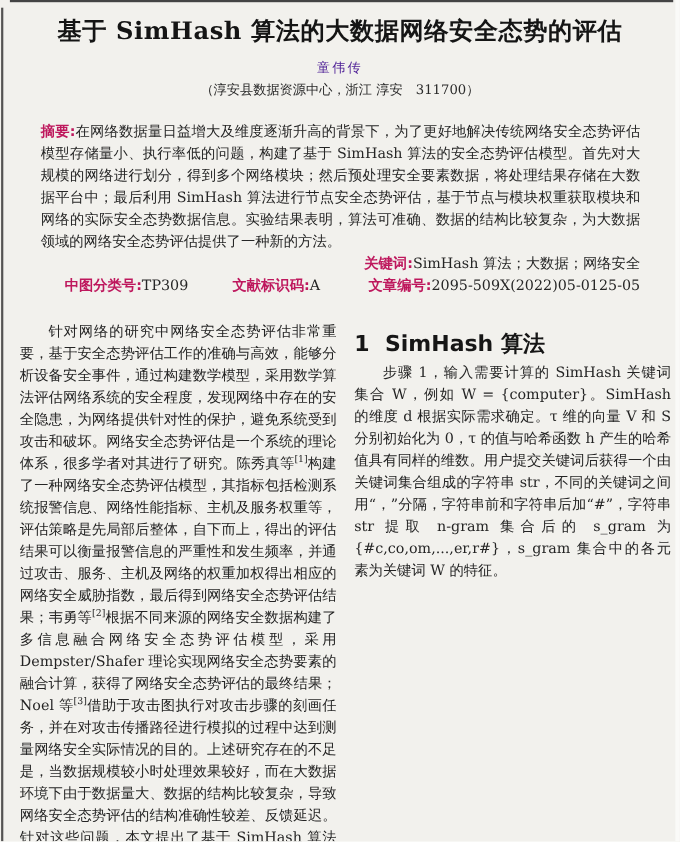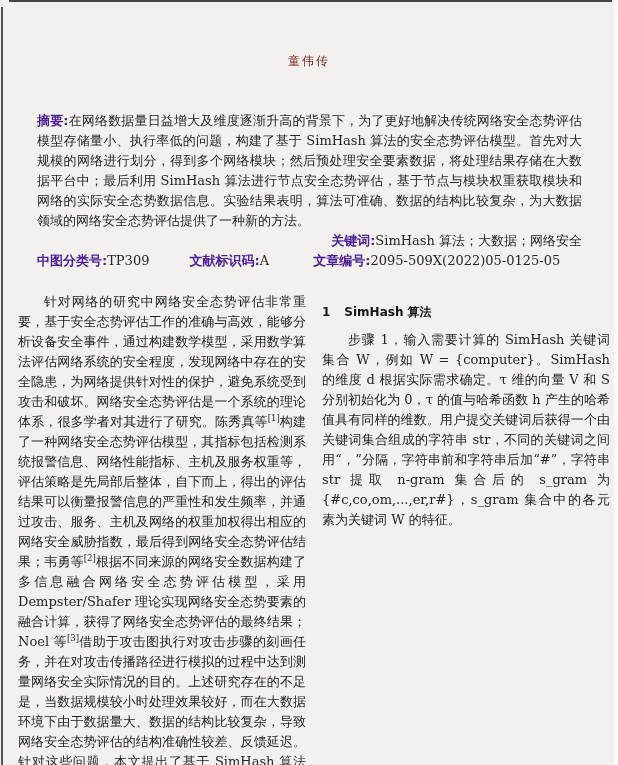--- a/index.html
+++ b/index.html
@@ -16,68 +16,70 @@
   .edge-left{position:absolute;top:7px;bottom:0;left:1px;width:2px;background:#2c2c2c;opacity:.8;}
   .edge-right{position:absolute;top:0;bottom:0;right:0;width:4px;background:#fafaf8;}
 
   .title{
     position:absolute;top:13px;left:10px;right:10px;
     text-align:center;font-size:22px;font-weight:bold;color:#151515;
     letter-spacing:.5px;line-height:30px;
   }
   .author{
     position:absolute;top:53px;left:0;right:0;
-    text-align:center;font-size:12px;color:#7f1d1d;letter-spacing:2px;
+    text-align:center;font-size:12px;color:#4c1d95;letter-spacing:2px;
   }
   .affiliation{
     position:absolute;top:73px;left:0;right:0;
     text-align:center;font-size:12px;color:#2a2a2a;
   }
 
   .meta{
     position:absolute;left:37px;width:545px;top:111px;
     font-size:13px;line-height:20px;text-align:justify;color:#262626;
   }
   .label{
     font-family:"DejaVu Sans","Liberation Sans",sans-serif;
-    font-weight:bold;color:#4c1d95;
+    font-weight:bold;color:#be185d;
   }
   .meta p{margin:0;}
   .kw-line{margin-top:4px;text-align:right;}
-  .clc-line{margin-top:2px;text-align:left;}
+  .clc-line{margin-top:2px;text-align:right;}
   .clc-group{white-space:nowrap;}
   .clc-gap1{margin-left:36px;}
   .clc-gap2{margin-left:40px;}
 
   .col{
     position:absolute;top:292px;height:473px;overflow:hidden;
     font-size:13px;line-height:20px;text-align:justify;color:#242424;
   }
   .col-left{left:18px;width:288px;}
   .col-right{left:322px;width:288px;}
   .col p{margin:0;text-indent:2em;}
   .col p.noindent{text-indent:0;}
   sup.ref{font-size:8.5px;line-height:0;vertical-align:super;letter-spacing:0;}
   .section-heading{
     margin:10px 0 8px 0;
     font-family:"DejaVu Sans","Liberation Sans",sans-serif;
-    font-size:12px;font-weight:bold;color:#161616;
+    font-size:20px;font-weight:bold;color:#161616;
     text-indent:0;
   }
   .section-heading .sec-title{margin-left:14px;}
 </style>
 </head>
 <body>
 
 <div class="page">
   <div class="edge-top"></div>
   <div class="edge-left"></div>
   <div class="edge-right"></div>
 
+  <div class="title">基于 SimHash 算法的大数据网络安全态势的评估</div>
   <div class="author">童伟传</div>
+  <div class="affiliation">（淳安县数据资源中心，浙江 淳安　311700）</div>
 
   <div class="meta">
     <p><span class="label">摘要:</span><span>在网络数据量日益增大及维度逐渐升高的背景下，为了更好地解决传统网络安全态势评估模型存储量小、执行率低的问题，构建了基于 SimHash 算法的安全态势评估模型。首先对大规模的网络进行划分，得到多个网络模块；然后预处理安全要素数据，将处理结果存储在大数据平台中；最后利用 SimHash 算法进行节点安全态势评估，基于节点与模块权重获取模块和网络的实际安全态势数据信息。实验结果表明，算法可准确、数据的结构比较复杂，为大数据领域的网络安全态势评估提供了一种新的方法。</span></p>
     <p class="kw-line"><span class="label">关键词:</span><span>SimHash 算法；大数据；网络安全</span></p>
     <p class="clc-line">
       <span class="clc-group"><span class="label">中图分类号:</span><span>TP309</span></span>
       <span class="clc-group clc-gap1"><span class="label">文献标识码:</span><span>A</span></span>
       <span class="clc-group clc-gap2"><span class="label">文章编号:</span><span>2095-509X(2022)05-0125-05</span></span>
     </p>
   </div>

